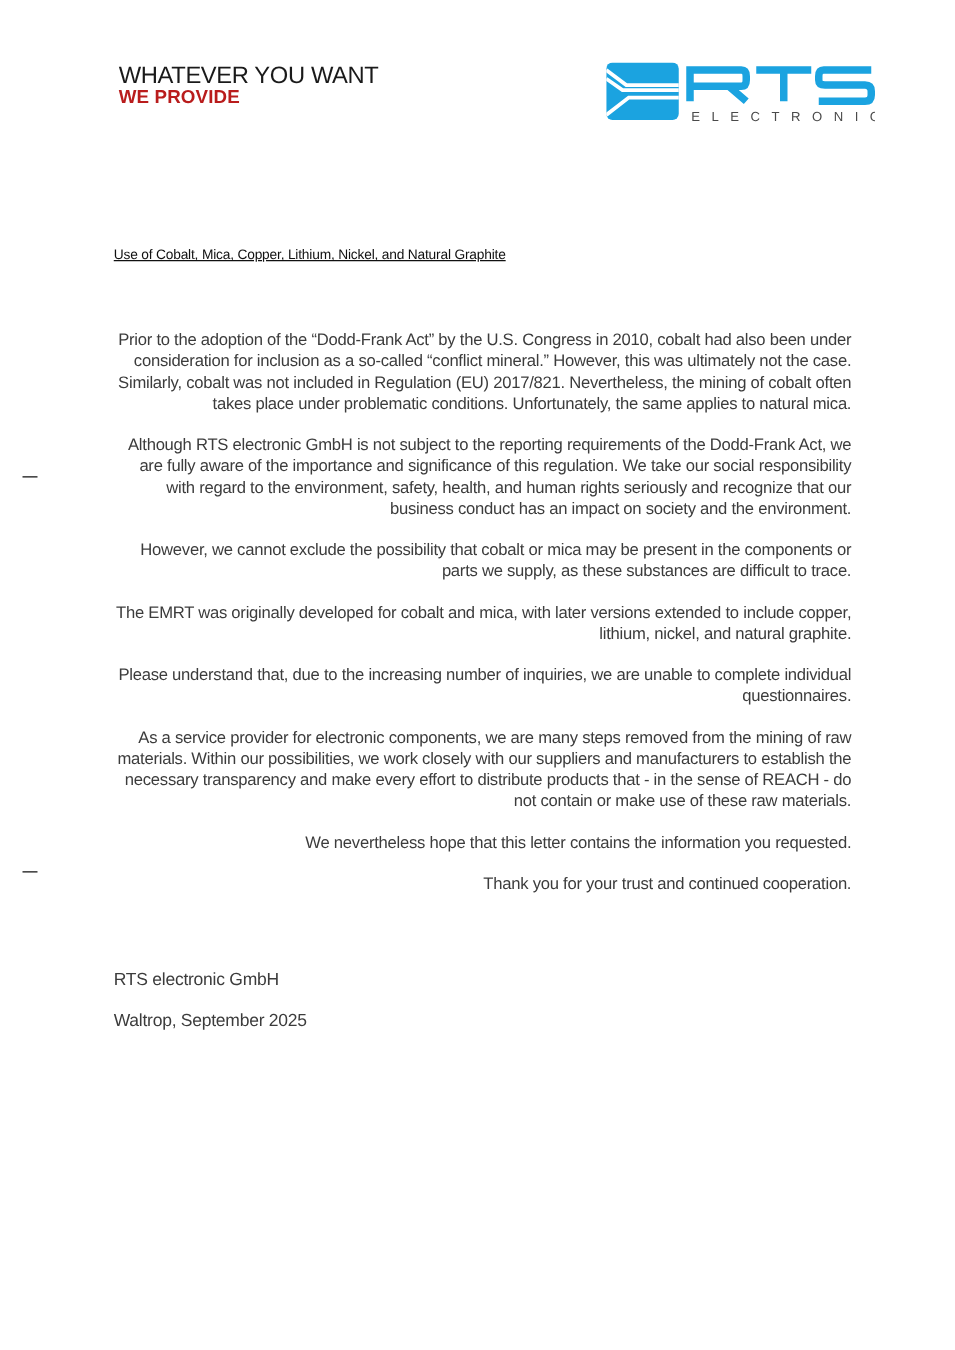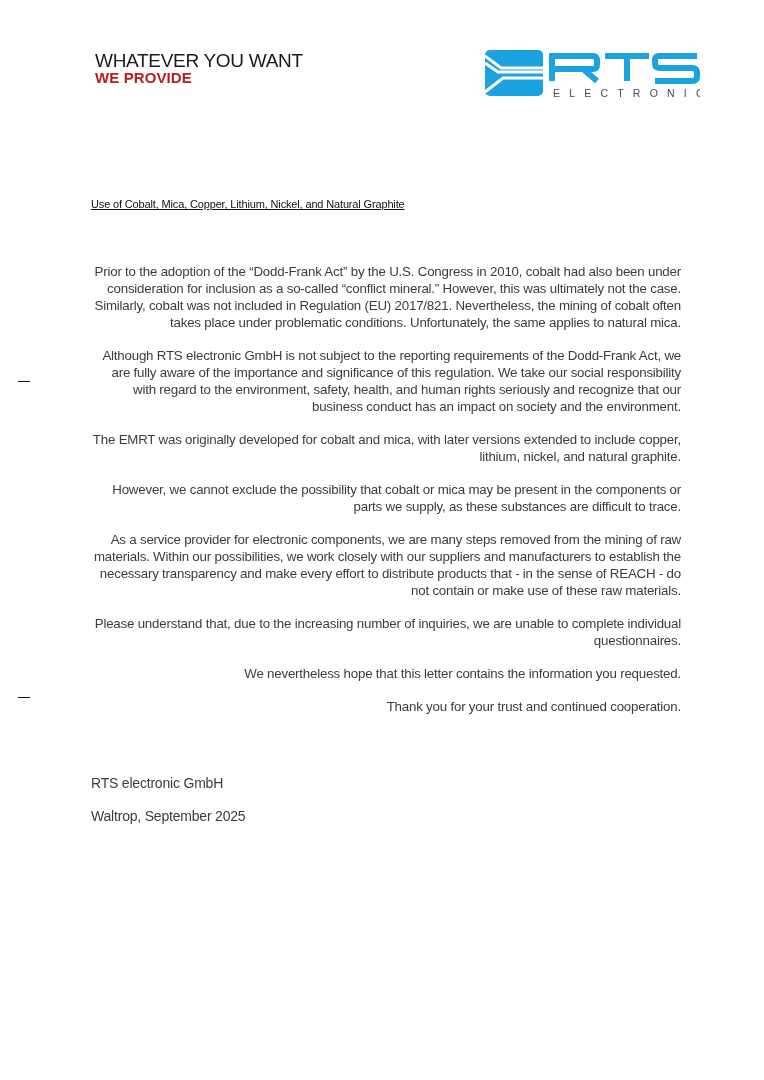--- a/index.html
+++ b/index.html
@@ -39,24 +39,24 @@
   <text x="68" y="47" font-size="10.5" fill="#4a4a4a" letter-spacing="9.2" font-family="Liberation Sans, sans-serif">ELECTRONIC</text>
 </svg>
 
 <div class="title">
   <div>Use of Cobalt, Mica, Copper, Lithium, Nickel, and Natural Graphite</div>
 </div>
 
 <div class="body">
   <p>Prior to the adoption of the “Dodd-Frank Act” by the U.S. Congress in 2010, cobalt had also been under consideration for inclusion as a so-called “conflict mineral.” However, this was ultimately not the case. Similarly, cobalt was not included in Regulation (EU) 2017/821. Nevertheless, the mining of cobalt often takes place under problematic conditions. Unfortunately, the same applies to natural mica.</p>
   <p>Although RTS electronic GmbH is not subject to the reporting requirements of the Dodd-Frank Act, we are fully aware of the importance and significance of this regulation. We take our social responsibility with regard to the environment, safety, health, and human rights seriously and recognize that our business conduct has an impact on society and the environment.</p>
+  <p>However, we cannot exclude the possibility that cobalt or mica may be present in the components or parts we supply, as these substances are difficult to trace.</p>
   <p>The EMRT was originally developed for cobalt and mica, with later versions extended to include copper, lithium, nickel, and natural graphite.</p>
-  <p>However, we cannot exclude the possibility that cobalt or mica may be present in the components or parts we supply, as these substances are difficult to trace.</p>
+  <p>Please understand that, due to the increasing number of inquiries, we are unable to complete individual questionnaires.</p>
   <p>As a service provider for electronic components, we are many steps removed from the mining of raw materials. Within our possibilities, we work closely with our suppliers and manufacturers to establish the necessary transparency and make every effort to distribute products that - in the sense of REACH - do not contain or make use of these raw materials.</p>
-  <p>Please understand that, due to the increasing number of inquiries, we are unable to complete individual questionnaires.</p>
   <p>We nevertheless hope that this letter contains the information you requested.</p>
   <p>Thank you for your trust and continued cooperation.</p>
 </div>
 
 <div class="sig">
   <div>RTS electronic GmbH</div>
   <div>Waltrop, September 2025</div>
 </div>
 
 <div class="fold" style="top:381px"></div>

